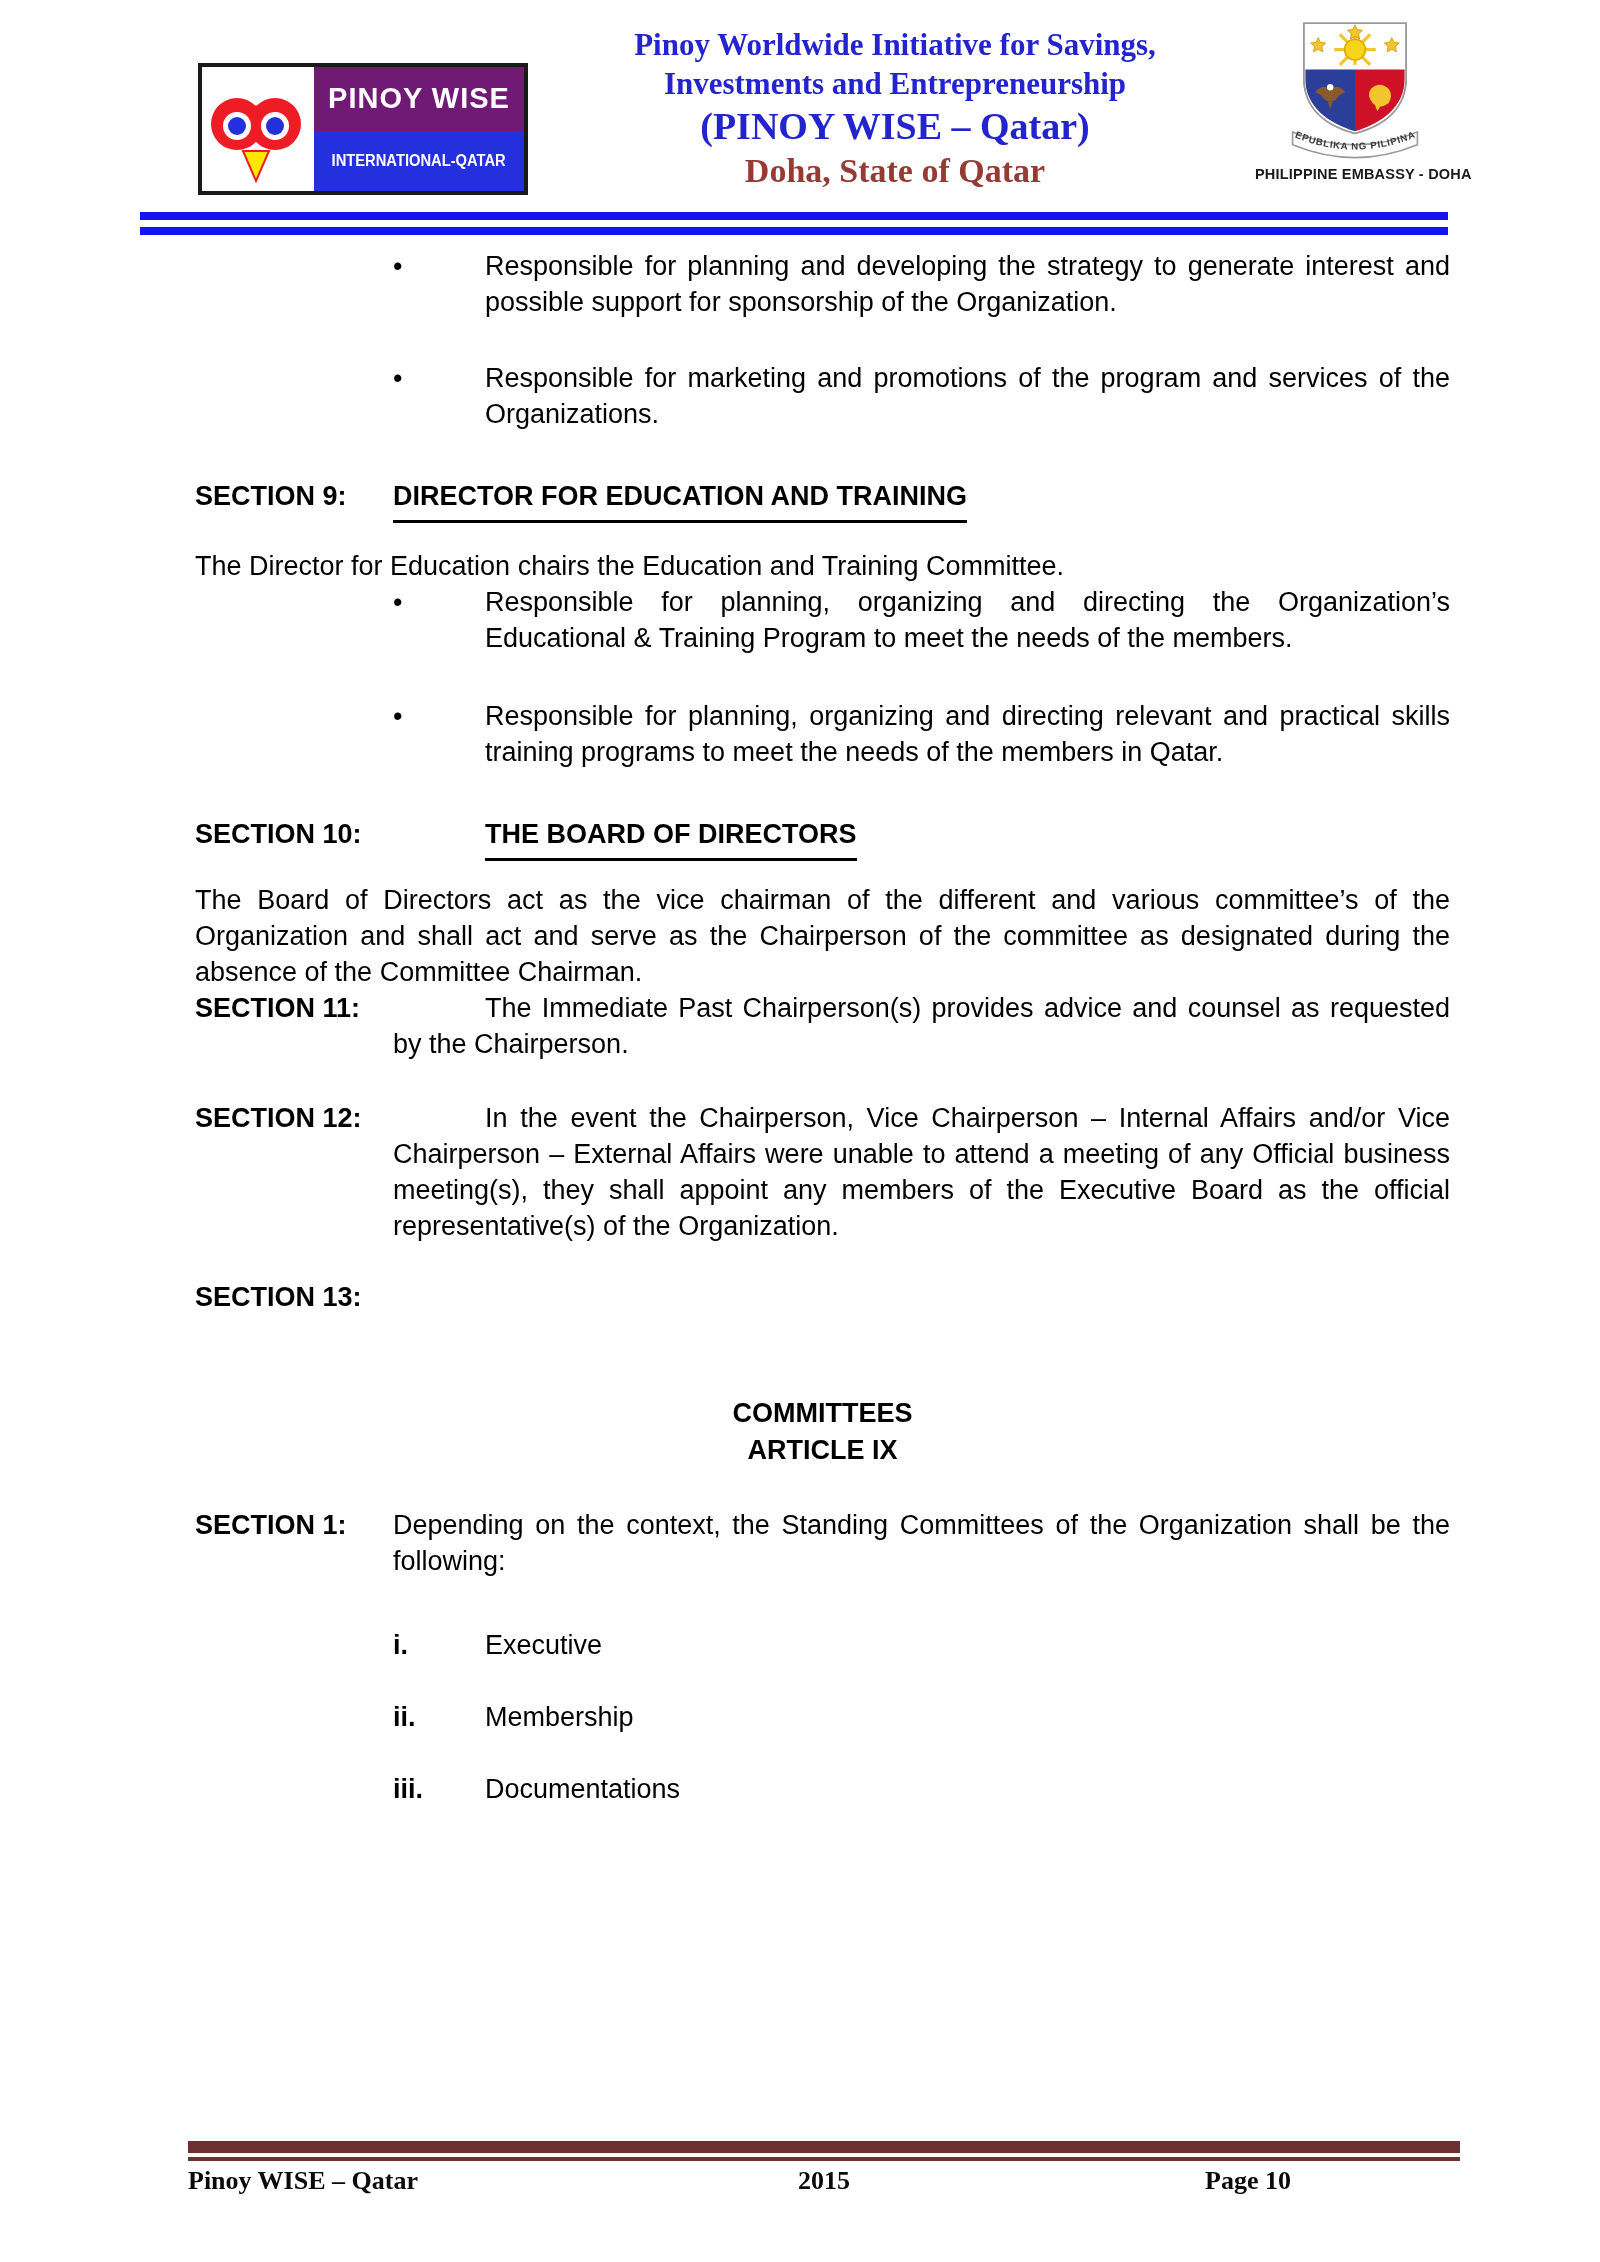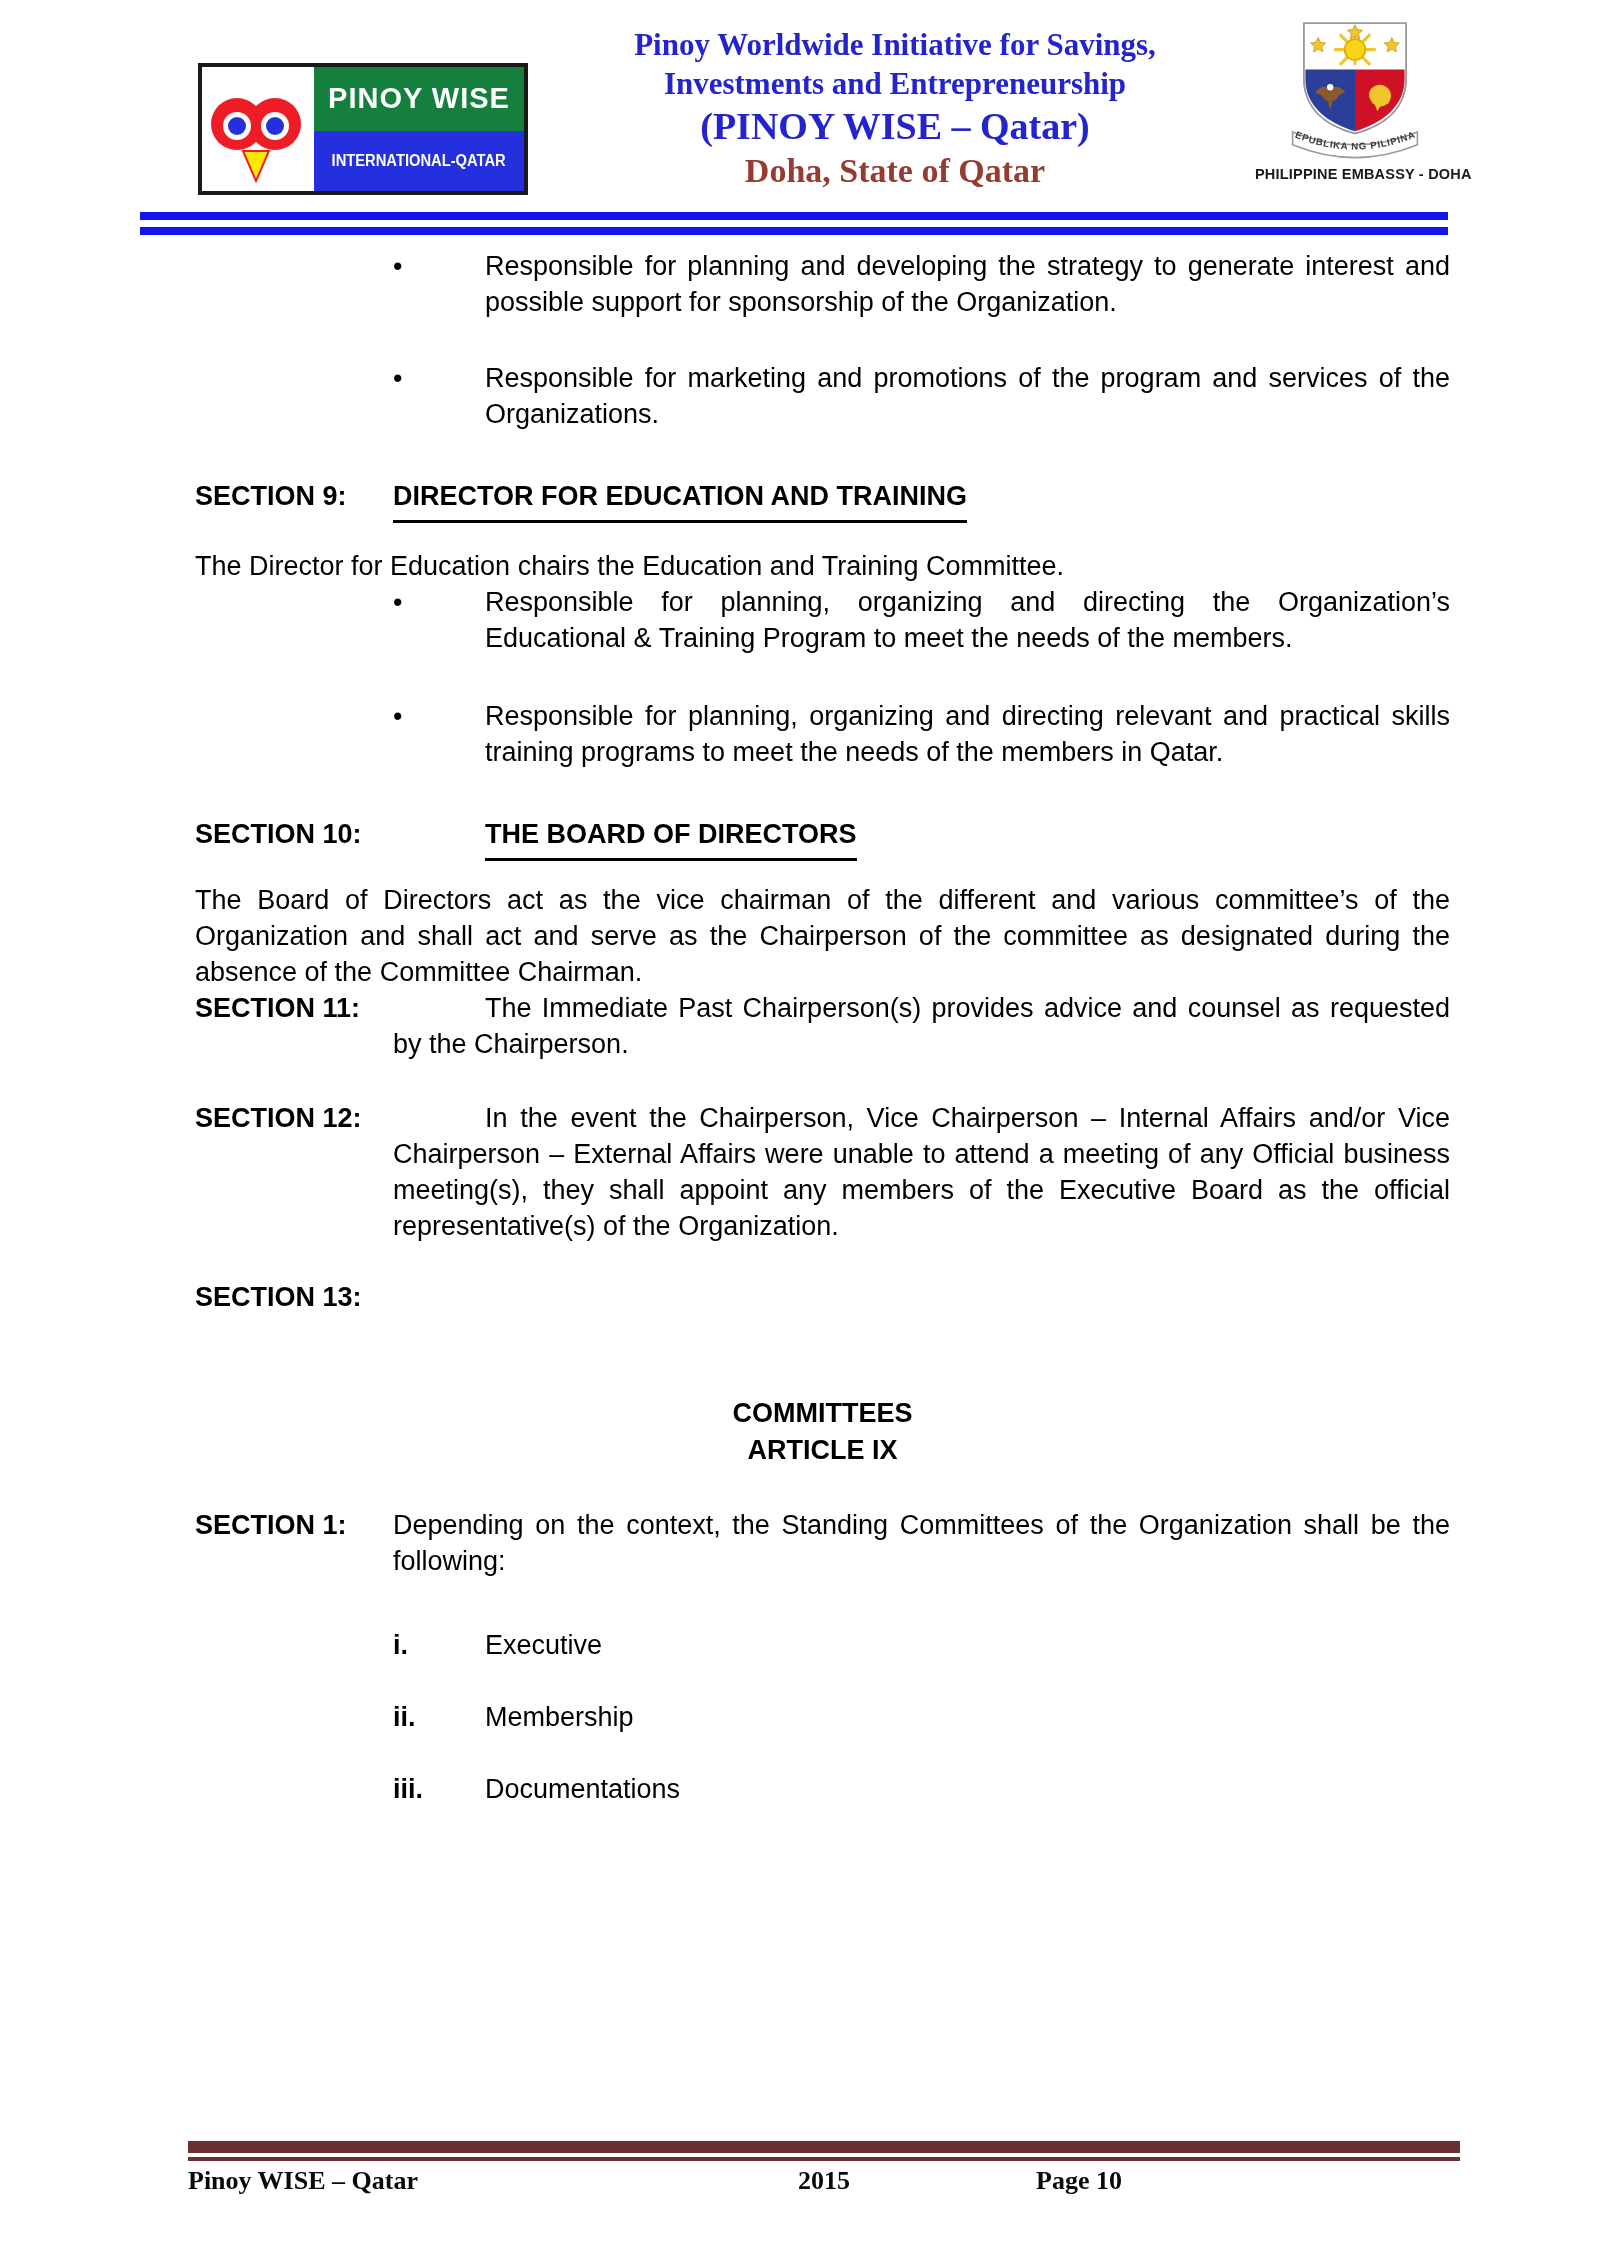--- a/index.html
+++ b/index.html
@@ -10,21 +10,21 @@
   }
 
   
   .logo-box {
     position:absolute; left:198px; top:63px; width:330px; height:132px;
     border:4px solid #1a1a1a; box-sizing:border-box; display:flex; background:#fff;
   }
   .logo-left { width:112px; position:relative; background:#fff; flex:none; }
   .logo-right { flex:1; display:flex; flex-direction:column; }
   .logo-red {
-    background:#15803d; color:#fff; flex:1.05; display:flex; align-items:center; justify-content:center;
+    background:#701a75; color:#fff; flex:1.05; display:flex; align-items:center; justify-content:center;
     font-weight:bold; font-size:29px; letter-spacing:1px; white-space:nowrap;
   }
   .logo-blue {
     background:#2430de; color:#fff; flex:1; display:flex; align-items:center; justify-content:center;
     font-weight:bold; font-size:16px; letter-spacing:0; white-space:nowrap;
   }
   .logo-blue span { display:inline-block; transform:scaleX(.92); }
 
   .title-block {
     position:absolute; left:545px; top:25px; width:700px; text-align:center;
@@ -79,21 +79,21 @@
   .footer-rule .thick { height:12px; background:#6b3132; }
   .footer-rule .thin-gap { height:4px; background:#fff; }
   .footer-rule .thin { height:4px; background:#6b3132; }
 
   .footer-text {
     position:absolute; left:188px; top:2166px; width:1272px; display:flex;
     font-family:"Liberation Serif", serif; font-weight:bold; font-size:26px; color:#0a0a0a;
   }
   .footer-text .f-left { flex:1; text-align:left; }
   .footer-text .f-center { flex:1; text-align:center; }
-  .footer-text .f-right { flex:1; text-align:left; }
+  .footer-text .f-right { flex:1; text-align:center; }
 </style>
 </head>
 <body>
 
 <div class="page">
 
   <div class="logo-box">
     <div class="logo-left">
       <svg width="104" height="124" viewBox="0 0 104 124" style="position:absolute;left:2px;top:2px;">
         <circle cx="33" cy="55" r="26" fill="#ee1c25"></circle>

